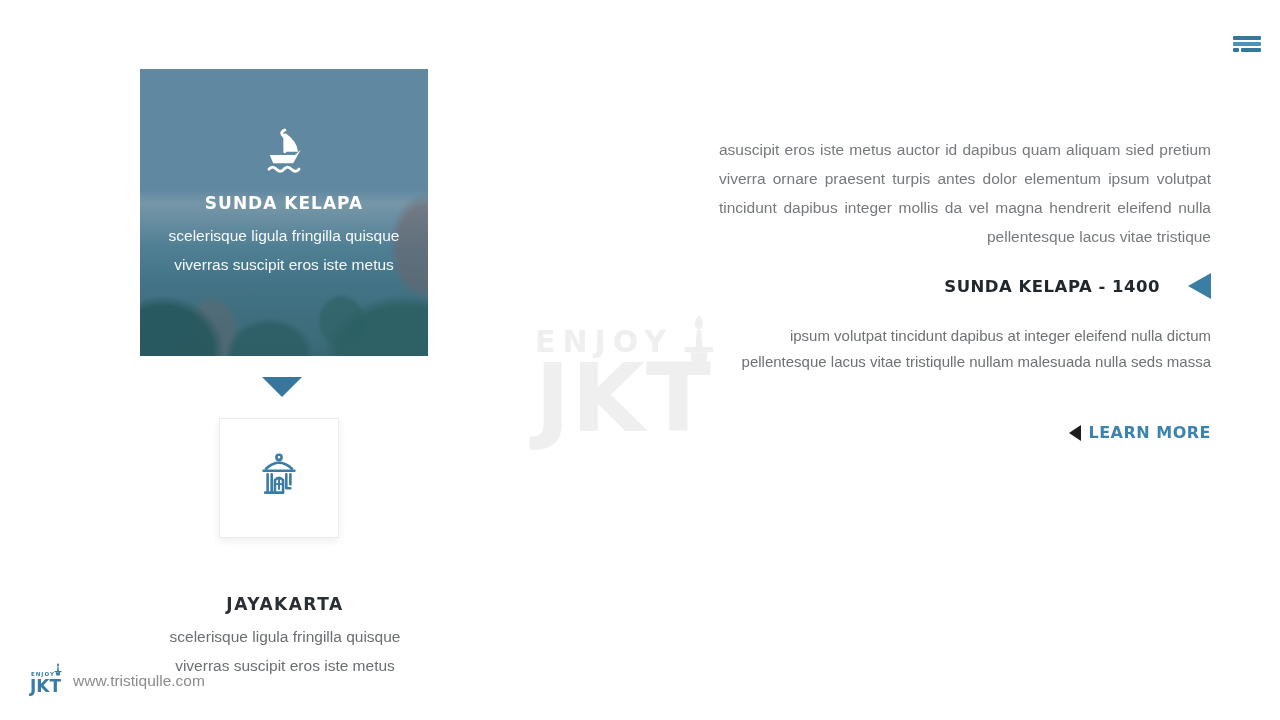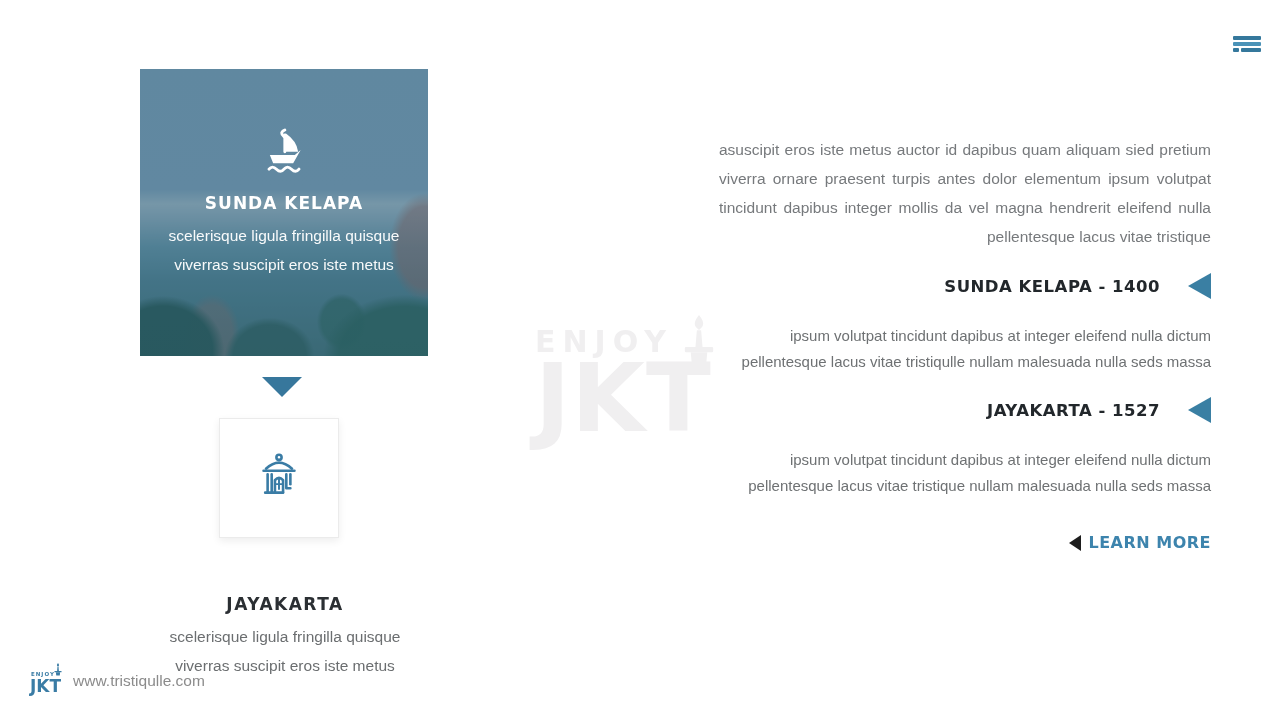--- a/index.html
+++ b/index.html
@@ -57,21 +57,21 @@
   .headline .accent { font-size: 47px; line-height: 56px; color: #3d84ad; letter-spacing: 0.5px; }
   .headline .dark { font-size: 47px; line-height: 58px; color: #212529; letter-spacing: 0.5px; }
   .intro { margin-top: 22px; color: #76797c; font-size: 15.5px; line-height: 29px; text-align: justify; text-align-last: right; }
 
   .tl-entry { margin-top: 22px; }
   .tl-head { display: flex; justify-content: flex-end; align-items: center; gap: 28px; }
   .tl-title { font-family: "DejaVu Sans", sans-serif; font-weight: bold; font-size: 16.5px; letter-spacing: 0.5px; color: #22272b; }
   .tl-tri { width: 0; height: 0; border-top: 13px solid transparent; border-bottom: 13px solid transparent; border-right: 23px solid #3a7fa3; }
   .tl-text { margin-top: 24px; text-align: right; color: #6e7173; font-size: 15px; line-height: 26px; }
 
-  .learn-more { margin-top: 34px; display: flex; justify-content: flex-end; align-items: center; gap: 7px; cursor: pointer; }
+  .learn-more { margin-top: 48px; display: flex; justify-content: flex-end; align-items: center; gap: 7px; cursor: pointer; }
   .lm-tri { width: 0; height: 0; border-top: 8px solid transparent; border-bottom: 8px solid transparent; border-right: 12px solid #1d1d1d; }
   .lm-label { font-family: "DejaVu Sans", sans-serif; font-weight: bold; font-size: 16px; letter-spacing: 0.5px; color: #3d84ad; }
 
   
   .footer { position: absolute; left: 30px; top: 668px; display: flex; align-items: center; gap: 12px; z-index: 1; }
   .logo { position: relative; color: #3a7ca5; line-height: 1; padding-top: 4px; }
   .logo .logo-enjoy { display: block; font-family: "DejaVu Sans", sans-serif; font-weight: bold; font-size: 5.5px; letter-spacing: 1px; margin-left: 1px; }
   .logo .logo-jkt { display: block; font-family: "DejaVu Sans", sans-serif; font-weight: bold; font-size: 17px; letter-spacing: 0px; }
   .logo .logo-monas { position: absolute; right: -3px; top: -5px; }
   .footer-url { color: #8b8b8b; font-size: 15.5px; }
@@ -155,27 +155,20 @@
     <p class="intro">asuscipit eros iste metus auctor id dapibus quam aliquam sied pretium viverra ornare praesent turpis antes dolor elementum ipsum volutpat tincidunt dapibus integer mollis da vel magna hendrerit eleifend nulla pellentesque lacus vitae tristique</p>
 
     <div class="tl-entry">
       <div class="tl-head">
         <span class="tl-title">SUNDA KELAPA - 1400</span>
         <span class="tl-tri"></span>
       </div>
       <div class="tl-text">ipsum volutpat tincidunt dapibus at integer eleifend nulla dictum pellentesque lacus vitae tristiqulle nullam malesuada nulla seds massa</div>
     </div>
 
-    <div class="tl-entry">
-      <div class="tl-head">
-        <span class="tl-title">JAYAKARTA - 1527</span>
-        <span class="tl-tri"></span>
-      </div>
-      <div class="tl-text">ipsum volutpat tincidunt dapibus at integer eleifend nulla dictum pellentesque lacus vitae tristique nullam malesuada nulla seds massa</div>
-    </div>
 
     <div class="learn-more">
       <span class="lm-tri"></span>
       <span class="lm-label">LEARN MORE</span>
     </div>
   </div>
 
   <div class="footer">
     <div class="logo">
       <span class="logo-enjoy">ENJOY</span>

